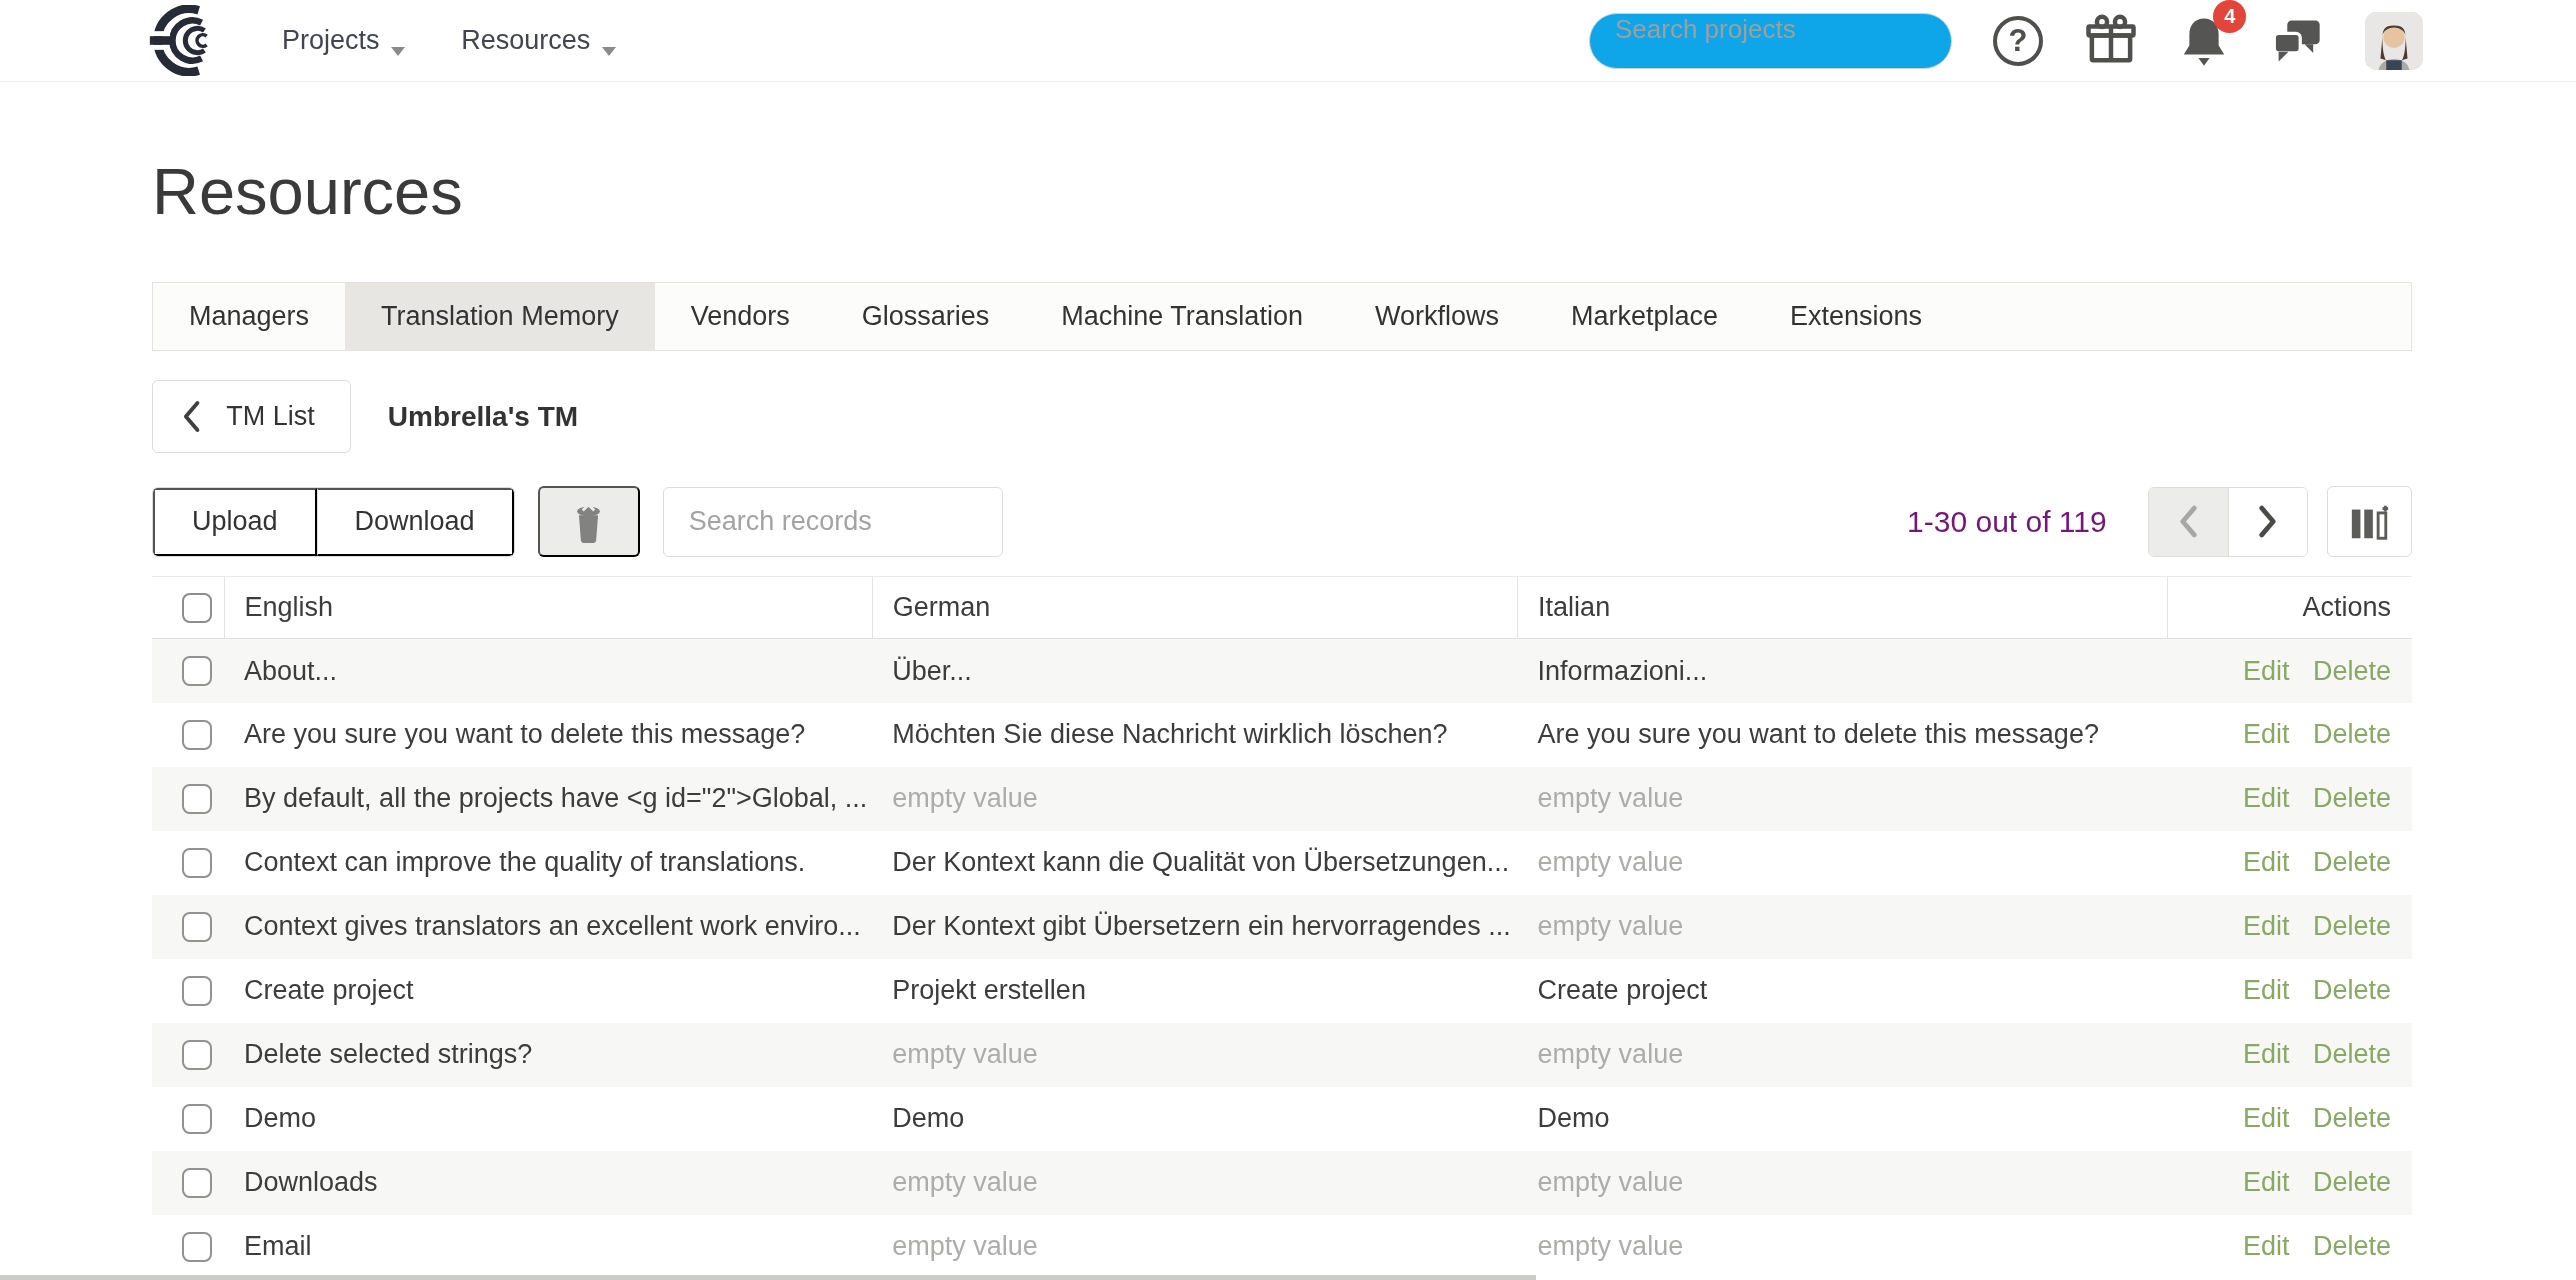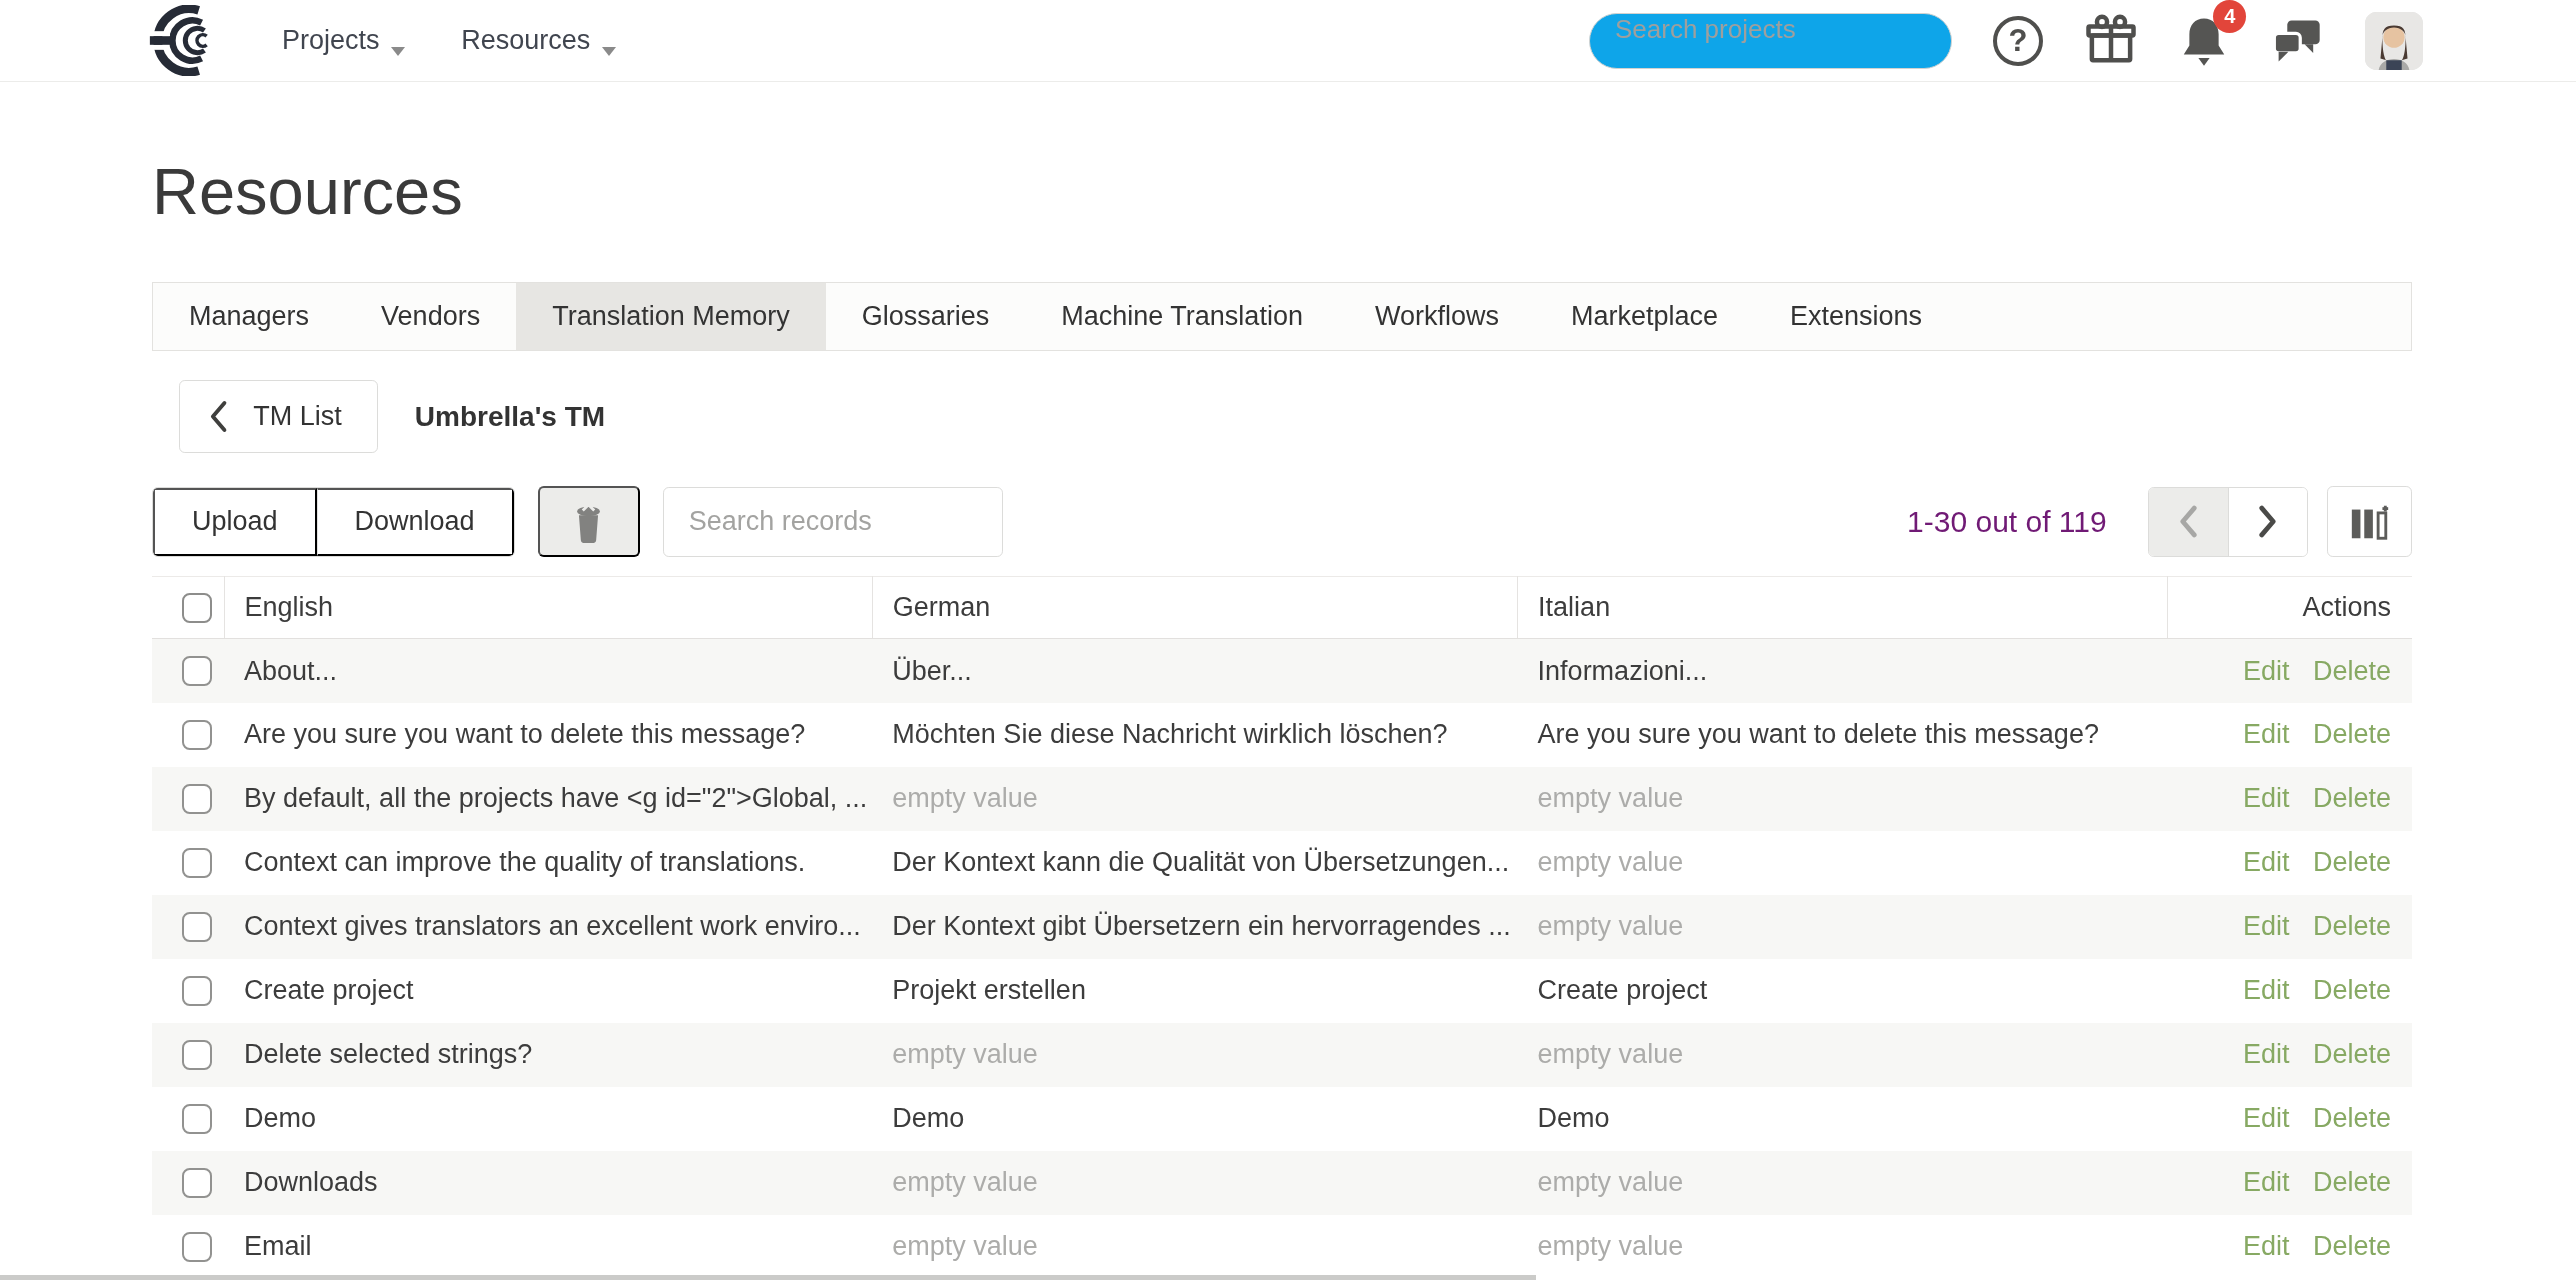--- a/index.html
+++ b/index.html
@@ -36,21 +36,21 @@
   .page-title { margin-top:72px; font-size:65px; font-weight:400; color:#3a3a3a; }
 
   .tabs { margin-top:53px; display:flex; border:1.9px solid #e3e2df; background:#fcfcfb; height:69px; }
   .tab { display:flex; align-items:center; padding:0 36px; font-size:27px; color:#333;
     cursor:pointer; white-space:nowrap; }
   .tab.active { background:#e7e6e3; }
 
   .crumb-row { margin-top:29px; display:flex; align-items:center; }
   .back-btn { height:73px; border:1.9px solid #dcdcda; border-radius:5.8px; background:#fff;
     display:flex; align-items:center; gap:25px; padding:0 35px 0 29px;
-    font-size:27px; color:#333; cursor:pointer;margin-left:27px; }
+    font-size:27px; color:#333; cursor:pointer; }
   .crumb-current { margin-left:37px; font-size:28px; font-weight:700; color:#333; }
 
   
   .toolbar { margin-top:33px; display:flex; align-items:center; }
   .btn-group { display:flex; border:1.9px solid #dcdcda; border-radius:5.8px; overflow:hidden; background:#fff; }
   .btn { height:68px; display:flex; align-items:center; justify-content:center;
     padding:0 37px; font-size:27px; color:#333; background:#fff; cursor:pointer; white-space:nowrap; }
   .btn + .btn { border-left:1.9px solid #e1e1df; }
   .trash-btn { margin-left:23px; width:102px; height:71px; background:#ececea; border-radius:5.8px;
     display:flex; align-items:center; justify-content:center; cursor:pointer; }
@@ -171,22 +171,22 @@
     </svg>
   </div>
 </header>
 
 <main class="content">
 
   <h1 class="page-title">Resources</h1>
 
   <nav class="tabs">
     <div class="tab">Managers</div>
+    <div class="tab active">Translation Memory</div>
     <div class="tab">Vendors</div>
-    <div class="tab active">Translation Memory</div>
     <div class="tab">Glossaries</div>
     <div class="tab">Machine Translation</div>
     <div class="tab">Workflows</div>
     <div class="tab">Marketplace</div>
     <div class="tab">Extensions</div>
   </nav>
 
   <div class="crumb-row">
     <button class="back-btn">
       <svg width="19.3" height="33" viewBox="0 0 20 34">

